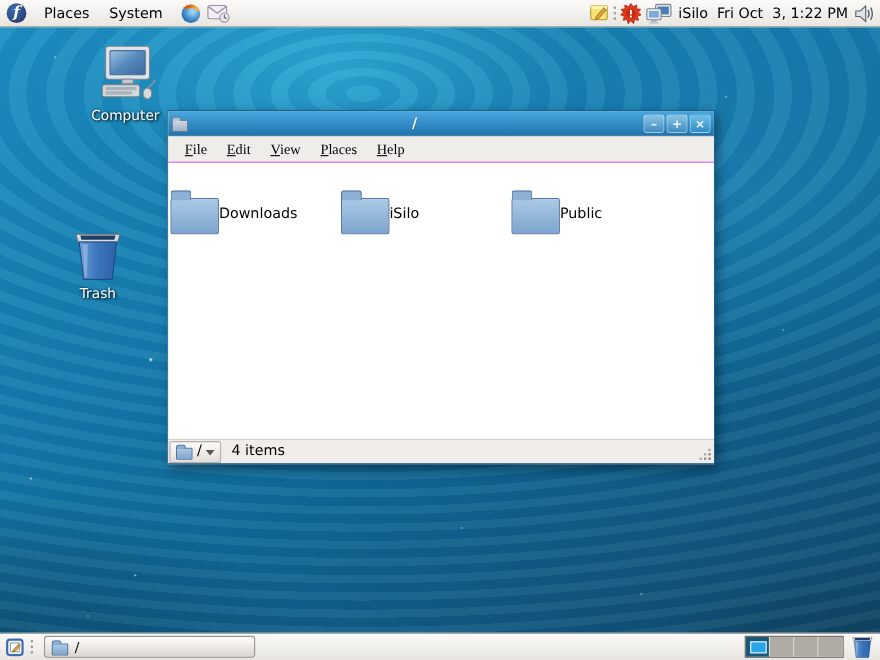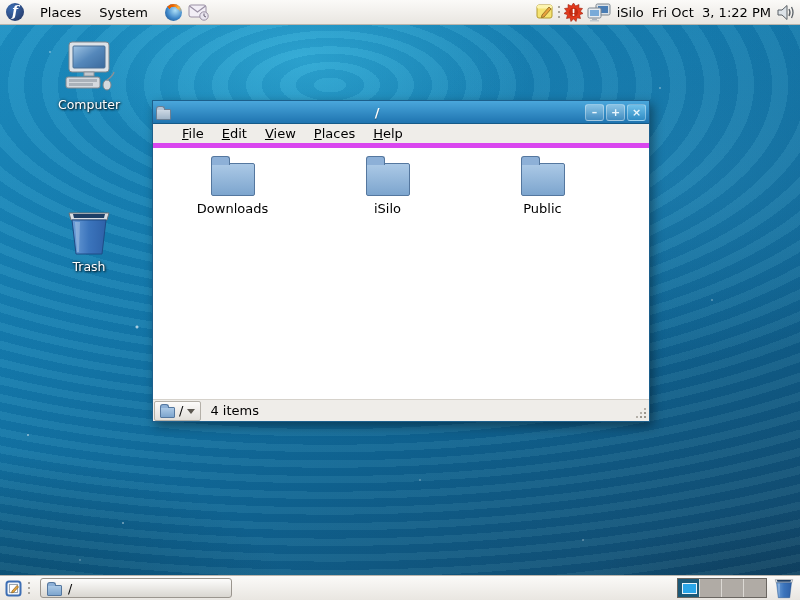--- a/index.html
+++ b/index.html
@@ -79,27 +79,27 @@
   .titlebar { height:23px; flex:0 0 23px; display:flex; align-items:center;
     background:linear-gradient(#4aa7dc,#1f74b0);
     border-bottom:1px solid #155a88; padding:0 3px; }
   .titlebar .title { flex:1; text-align:center; color:#fff; font-weight:bold; font-size:13px;
     text-shadow:0 1px 1px rgba(0,0,0,.4); }
   .winbtn { width:19px; height:17px; margin-left:2px; border-radius:3px;
     background:linear-gradient(rgba(255,255,255,.38),rgba(255,255,255,.12));
     border:1px solid rgba(255,255,255,.35);
     color:#eaf6fd; font-size:11px; font-weight:bold; line-height:15px; text-align:center; cursor:default; }
   .winbtn.close { background:linear-gradient(#6fc0ea,#2f8cc4); }
-  .menubar { height:24px; flex:0 0 24px; background:#efede9; border-bottom:5px solid #d946ef;
-    display:flex; align-items:center; padding-left:20px; }
+  .menubar { height:24px; flex:0 0 24px; background:#efede9; border-bottom:1px solid #d946ef;
+    display:flex; align-items:center; padding-left:6px;font-family:Liberation Serif, serif; }
   .menu-item { display:inline-block; padding:3px 9px; font-size:13px; cursor:default; }
   .menu-item::first-letter { text-decoration:underline; }
   .content { flex:1; background:#fff; display:flex; flex-wrap:wrap;
     align-content:flex-start; padding:6px 0 0 2px; }
-  .fitem { width:155px; height:76px; display:flex; flex-direction:column; align-items:center; cursor:default; }
+  .fitem { width:155px; height:76px; display:flex; flex-direction:row; align-items:center; cursor:default; }
   .fitem .flabel { margin-top:5px; font-size:13px; color:#000; }
   .statusbar { height:22px; flex:0 0 22px; background:#efede9; border-top:1px solid #d6d2cb;
     display:flex; align-items:center; position:relative; }
   .loc-btn { height:20px; margin:0 0 0 1px; padding:0 5px; display:flex; align-items:center; gap:4px;
     background:linear-gradient(#fcfbfa,#e2dfda); border:1px solid #b4b0a8; border-radius:2px; cursor:default; }
   .loc-btn .loc-text { font-size:13px; }
   .caret { width:0; height:0; border-left:4px solid transparent; border-right:4px solid transparent;
     border-top:5px solid #5a564f; margin-top:2px; }
   .status-text { margin-left:9px; font-size:13px;text-align:right; }
   .grip { position:absolute; right:2px; bottom:2px; width:12px; height:12px;
@@ -123,21 +123,21 @@
   .ws.active { background:#1c5876; }
   .ws.active::after { content:""; position:absolute; left:4px; top:4px; width:13px; height:9px;
     background:#2aa5e8; border:1px solid #e8f4fb; }
   .bottom-trash { margin:0 5px 0 6px; }
 </style>
 </head>
 <body>
 
 <div class="desktop">
 
-  <div class="dicon" style="left:33px; top:40px;">
+  <div class="dicon" style="left:33px; top:40px;align-items:flex-end;">
     <svg width="58" height="54" viewBox="0 0 58 54">
       <rect x="9" y="2" width="40" height="30" rx="3" fill="#dde3e8" stroke="#7d858d"></rect>
       <rect x="13" y="6" width="32" height="22" rx="1" fill="url(#scr1)" stroke="#4a6f94"></rect>
       <defs>
         <linearGradient id="scr1" x1="0" y1="0" x2="1" y2="1">
           <stop offset="0" stop-color="#9fc4e4"></stop>
             <stop offset="0.5" stop-color="#5588bb"></stop>
             <stop offset="1" stop-color="#3a6a9d"></stop>
         </linearGradient>
         <linearGradient id="tr1" x1="0" y1="0" x2="0" y2="1">

